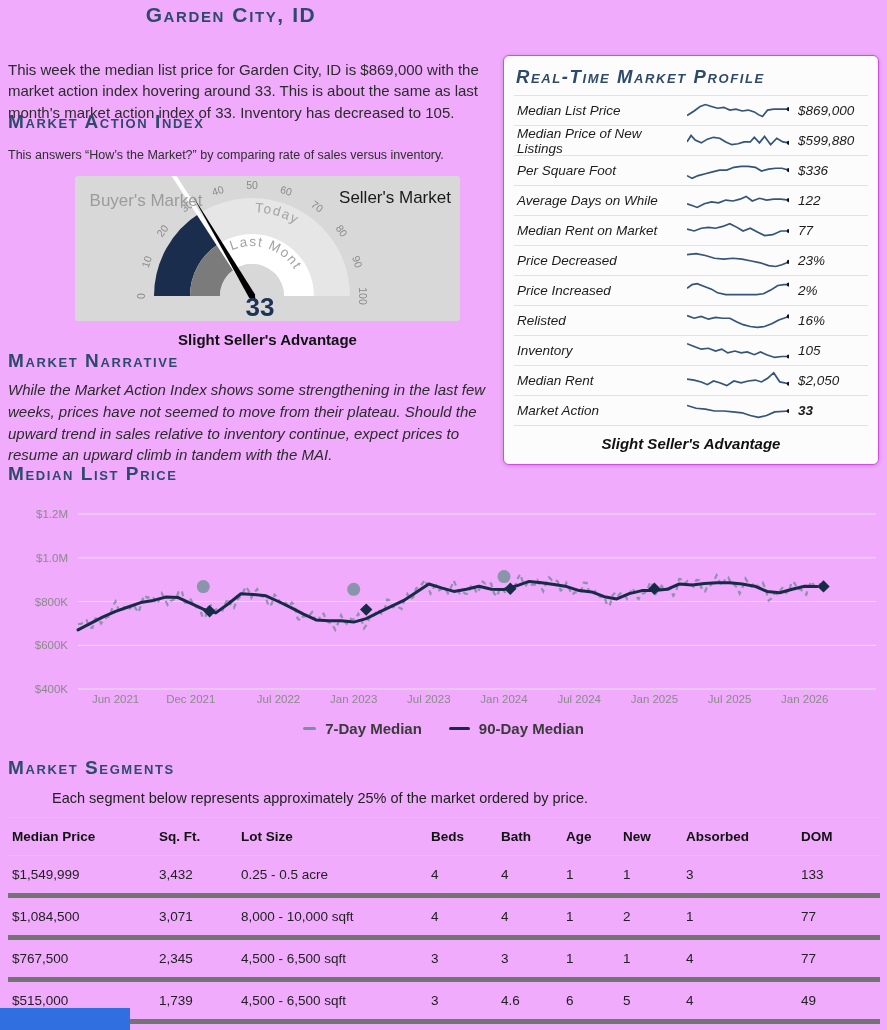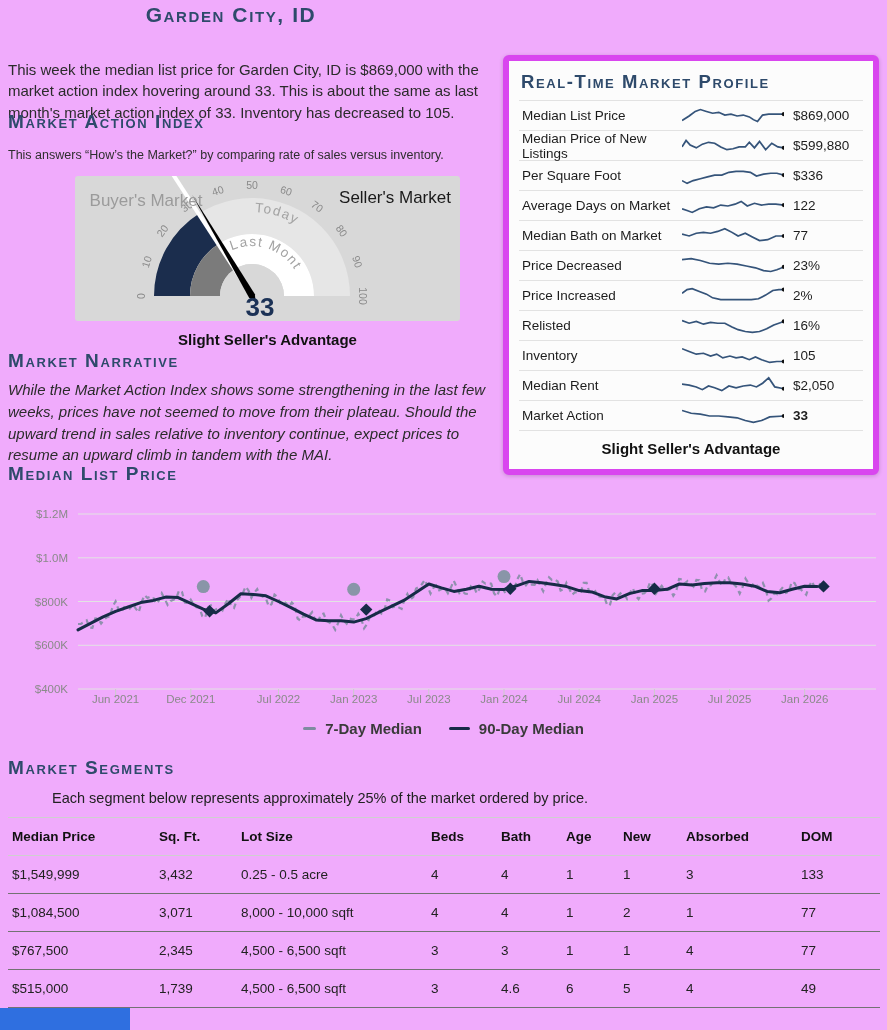--- a/index.html
+++ b/index.html
@@ -15,21 +15,21 @@
   #gauge-box{left:75px;top:176px;width:385px;height:145px;background:#d8d8d8;border-radius:3px;}
   #gauge-box svg{position:absolute;left:0;top:0;}
   .side-lbl{position:absolute;width:118px;text-align:center;font-size:17px;line-height:1.25;}
   #buyer-lbl{left:12px;top:14px;color:#9b9b9b;}
   #seller-lbl{right:6px;top:11px;color:#1a1a1a;}
   #gauge-value{position:absolute;left:0;bottom:-2px;width:370px;text-align:center;font-size:26px;font-weight:bold;color:#1c3256;}
   #gauge-caption{left:75px;top:331px;width:385px;text-align:center;font-weight:bold;font-size:15px;color:#111;}
   .ringlbl{font-size:13.5px;fill:#a3a3a3;letter-spacing:1.5px;}
   .ticklbl{font-size:10.5px;fill:#8a8a8a;text-anchor:middle;}
   
-  #panel{left:503px;top:55px;width:376px;background:#fcfcfc;border:6px solid #d946ef;border-radius:6px;box-shadow:0 1px 4px rgba(0,0,0,.18);box-sizing:border-box;}
+  #panel{left:503px;top:55px;width:376px;background:#fcfcfc;border:1px solid #d946ef;border-radius:6px;box-shadow:0 1px 4px rgba(0,0,0,.18);box-sizing:border-box;font-style:italic;}
   #panel-h{padding:11px 12px 8px 12px;font-size:18.5px;}
   #profile-rows{margin:0 10px;}
   .profile-row{display:flex;align-items:center;height:29px;border-top:1px solid #e2e2e2;}
   .pr-label{flex:1;font-size:13.5px;color:#1c1c1c;padding-left:3px;}
   .spark{width:102px;height:22px;flex:none;margin-right:9px;}
   .pr-value{width:70px;flex:none;font-size:13.5px;color:#1c1c1c;}
   .pr-value.bold{font-weight:bold;}
   #panel-footer{border-top:1px solid #e2e2e2;margin:0 10px;text-align:center;font-weight:bold;font-size:15px;color:#111;padding:9px 0 12px 0;}
   #narr-h{left:8px;top:351px;}
   #narr-t{left:8px;top:379px;width:488px;font-size:15px;line-height:1.45;font-style:italic;}
@@ -37,21 +37,21 @@
   #chart{left:0;top:492px;}
   .ylbl{font-size:11.5px;fill:#8a8a8a;text-anchor:end;}
   .xlbl{font-size:11.5px;fill:#8a8a8a;text-anchor:middle;}
   #legend{left:0;top:720px;width:887px;display:flex;justify-content:center;align-items:center;gap:27px;}
   .leg-item{display:flex;align-items:center;gap:9px;font-size:15px;font-weight:bold;color:#3a3a3a;}
   .leg-dash{height:3.5px;border-radius:2px;display:inline-block;}
   #seg-h{left:8px;top:758px;}
   #seg-d{left:8px;top:790px;width:700px;font-size:14.5px;color:#222;margin-left:44px;}
   #seg-table{left:8px;top:817px;width:872px;border-collapse:collapse;}
   #seg-table th{border-top:1px solid #cfcfcf;border-bottom:1px solid #cfcfcf;text-align:left;font-size:13.5px;padding:11px 4px;color:#111;}
-  #seg-table td{border-bottom:1px solid #737373;text-align:left;font-size:13.5px;padding:11px 4px;color:#222;}
+  #seg-table td{border-bottom:5px solid #737373;text-align:left;font-size:13.5px;padding:11px 4px;color:#222;}
   #footer-bar{left:0;top:1008px;width:130px;height:22px;}
 </style>
 </head>
 <body>
 
 <div id="page">
 
   <div id="title" class="abs sc-head">Garden City, ID</div>
   <div id="intro" class="abs">This week the median list price for Garden City, ID is $869,000 with the market action index hovering around 33. This is about the same as last month's market action index of 33. Inventory has decreased to 105.</div>
 
@@ -112,29 +112,29 @@
         </div>
         <div class="profile-row">
           <span class="pr-label">Per Square Foot</span>
           <svg viewBox="0 0 100 24" preserveAspectRatio="none" class="spark">
             <polyline points="0,17 5,20 11,17 18,15 25,13 32,11 39,11 46,8 53,7 60,7 67,8 73,12 80,10 87,9 93,9 100,11" fill="none" stroke="#35547a" stroke-width="1.8"></polyline>
             <circle cx="100" cy="11" r="2.3" fill="#101010"></circle>
           </svg>
           <span class="pr-value">$336</span>
         </div>
         <div class="profile-row">
-          <span class="pr-label">Average Days on Market</span>
+          <span class="pr-label">Average Days on While</span>
           <svg viewBox="0 0 100 24" preserveAspectRatio="none" class="spark">
             <polyline points="0,15 5,17 10,19 17,15 24,13 31,14 38,11 45,12 52,10 58,7 64,12 71,9 78,11 85,10 92,10 100,11" fill="none" stroke="#35547a" stroke-width="1.8"></polyline>
             <circle cx="100" cy="11" r="2.3" fill="#101010"></circle>
           </svg>
           <span class="pr-value">122</span>
         </div>
         <div class="profile-row">
-          <span class="pr-label">Median Bath on Market</span>
+          <span class="pr-label">Median Rent on Market</span>
           <svg viewBox="0 0 100 24" preserveAspectRatio="none" class="spark">
             <polyline points="0,10 7,12 14,9 21,8 28,9 35,7 42,4 49,8 55,12 62,9 69,13 76,17 84,16 92,12 100,12" fill="none" stroke="#35547a" stroke-width="1.8"></polyline>
             <circle cx="100" cy="12" r="2.3" fill="#101010"></circle>
           </svg>
           <span class="pr-value">77</span>
         </div>
         <div class="profile-row">
           <span class="pr-label">Price Decreased</span>
           <svg viewBox="0 0 100 24" preserveAspectRatio="none" class="spark">
             <polyline points="0,5 9,4 18,6 27,9 36,10 45,9 54,10 63,12 72,14 80,17 87,18 93,16 100,13" fill="none" stroke="#35547a" stroke-width="1.8"></polyline>

